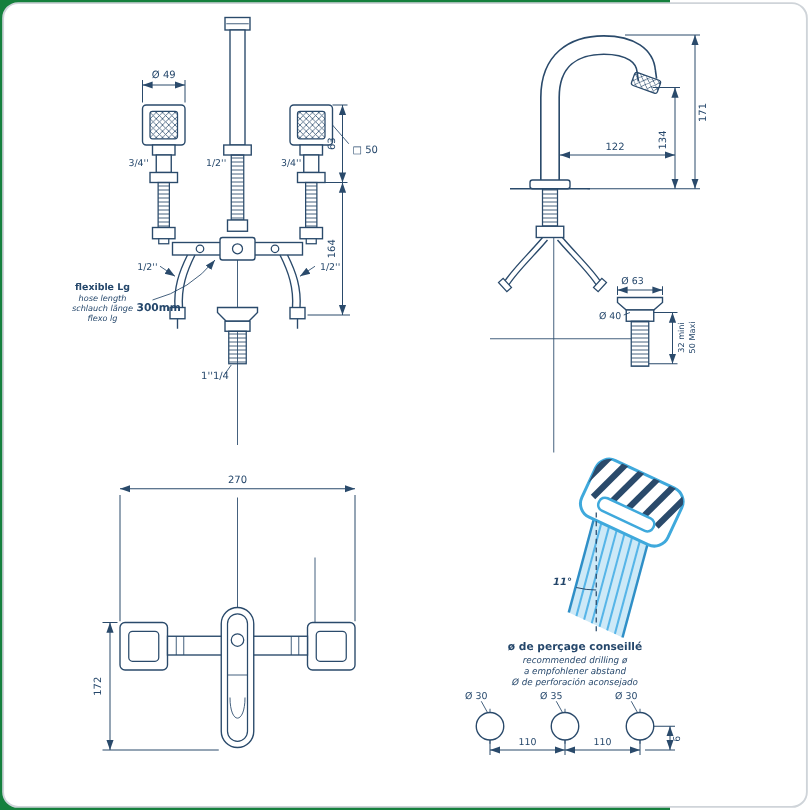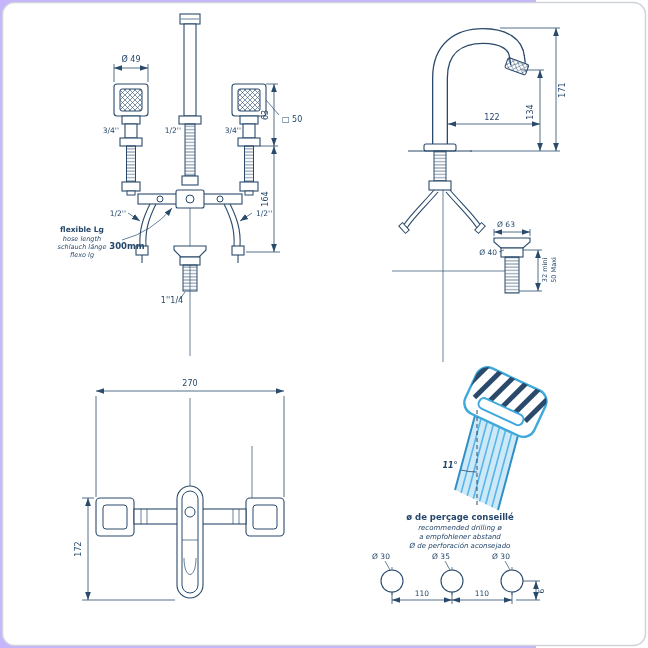--- a/index.html
+++ b/index.html
@@ -1,16 +1,16 @@
 <!DOCTYPE html>
 <html><head>
 <meta charset="utf-8">
 <style>
   html,body { margin:0; padding:0; background:#ffffff; }
-  .sheet { width:536px; height:648px; position:relative; background:#c4b5fd; }
+  .sheet { width:536px; height:648px; position:relative; background:#15803d; }
   svg { display:block; }
   svg text { font-family:"DejaVu Sans","Liberation Sans",sans-serif; fill:#25476b; }
   .t85{font-size:8.5px} .t8{font-size:8px} .t75{font-size:7.5px} .t7{font-size:7px} .t65{font-size:6.5px}
   .it{font-style:italic} .bd{font-weight:bold}
   .o  {fill:#fff;stroke:#2a4a6b;stroke-width:1.1}
   .o2 {fill:#fff;stroke:#2a4a6b;stroke-width:1}
   .ln {stroke:#2a4a6b;stroke-width:1.1;fill:none}
   .tn {stroke:#2a4a6b;stroke-width:.7;fill:none}
   .dm {stroke:#2a4a6b;stroke-width:.8;fill:none}
   .thrf{fill:url(#thr);stroke:#2a4a6b;stroke-width:1}

